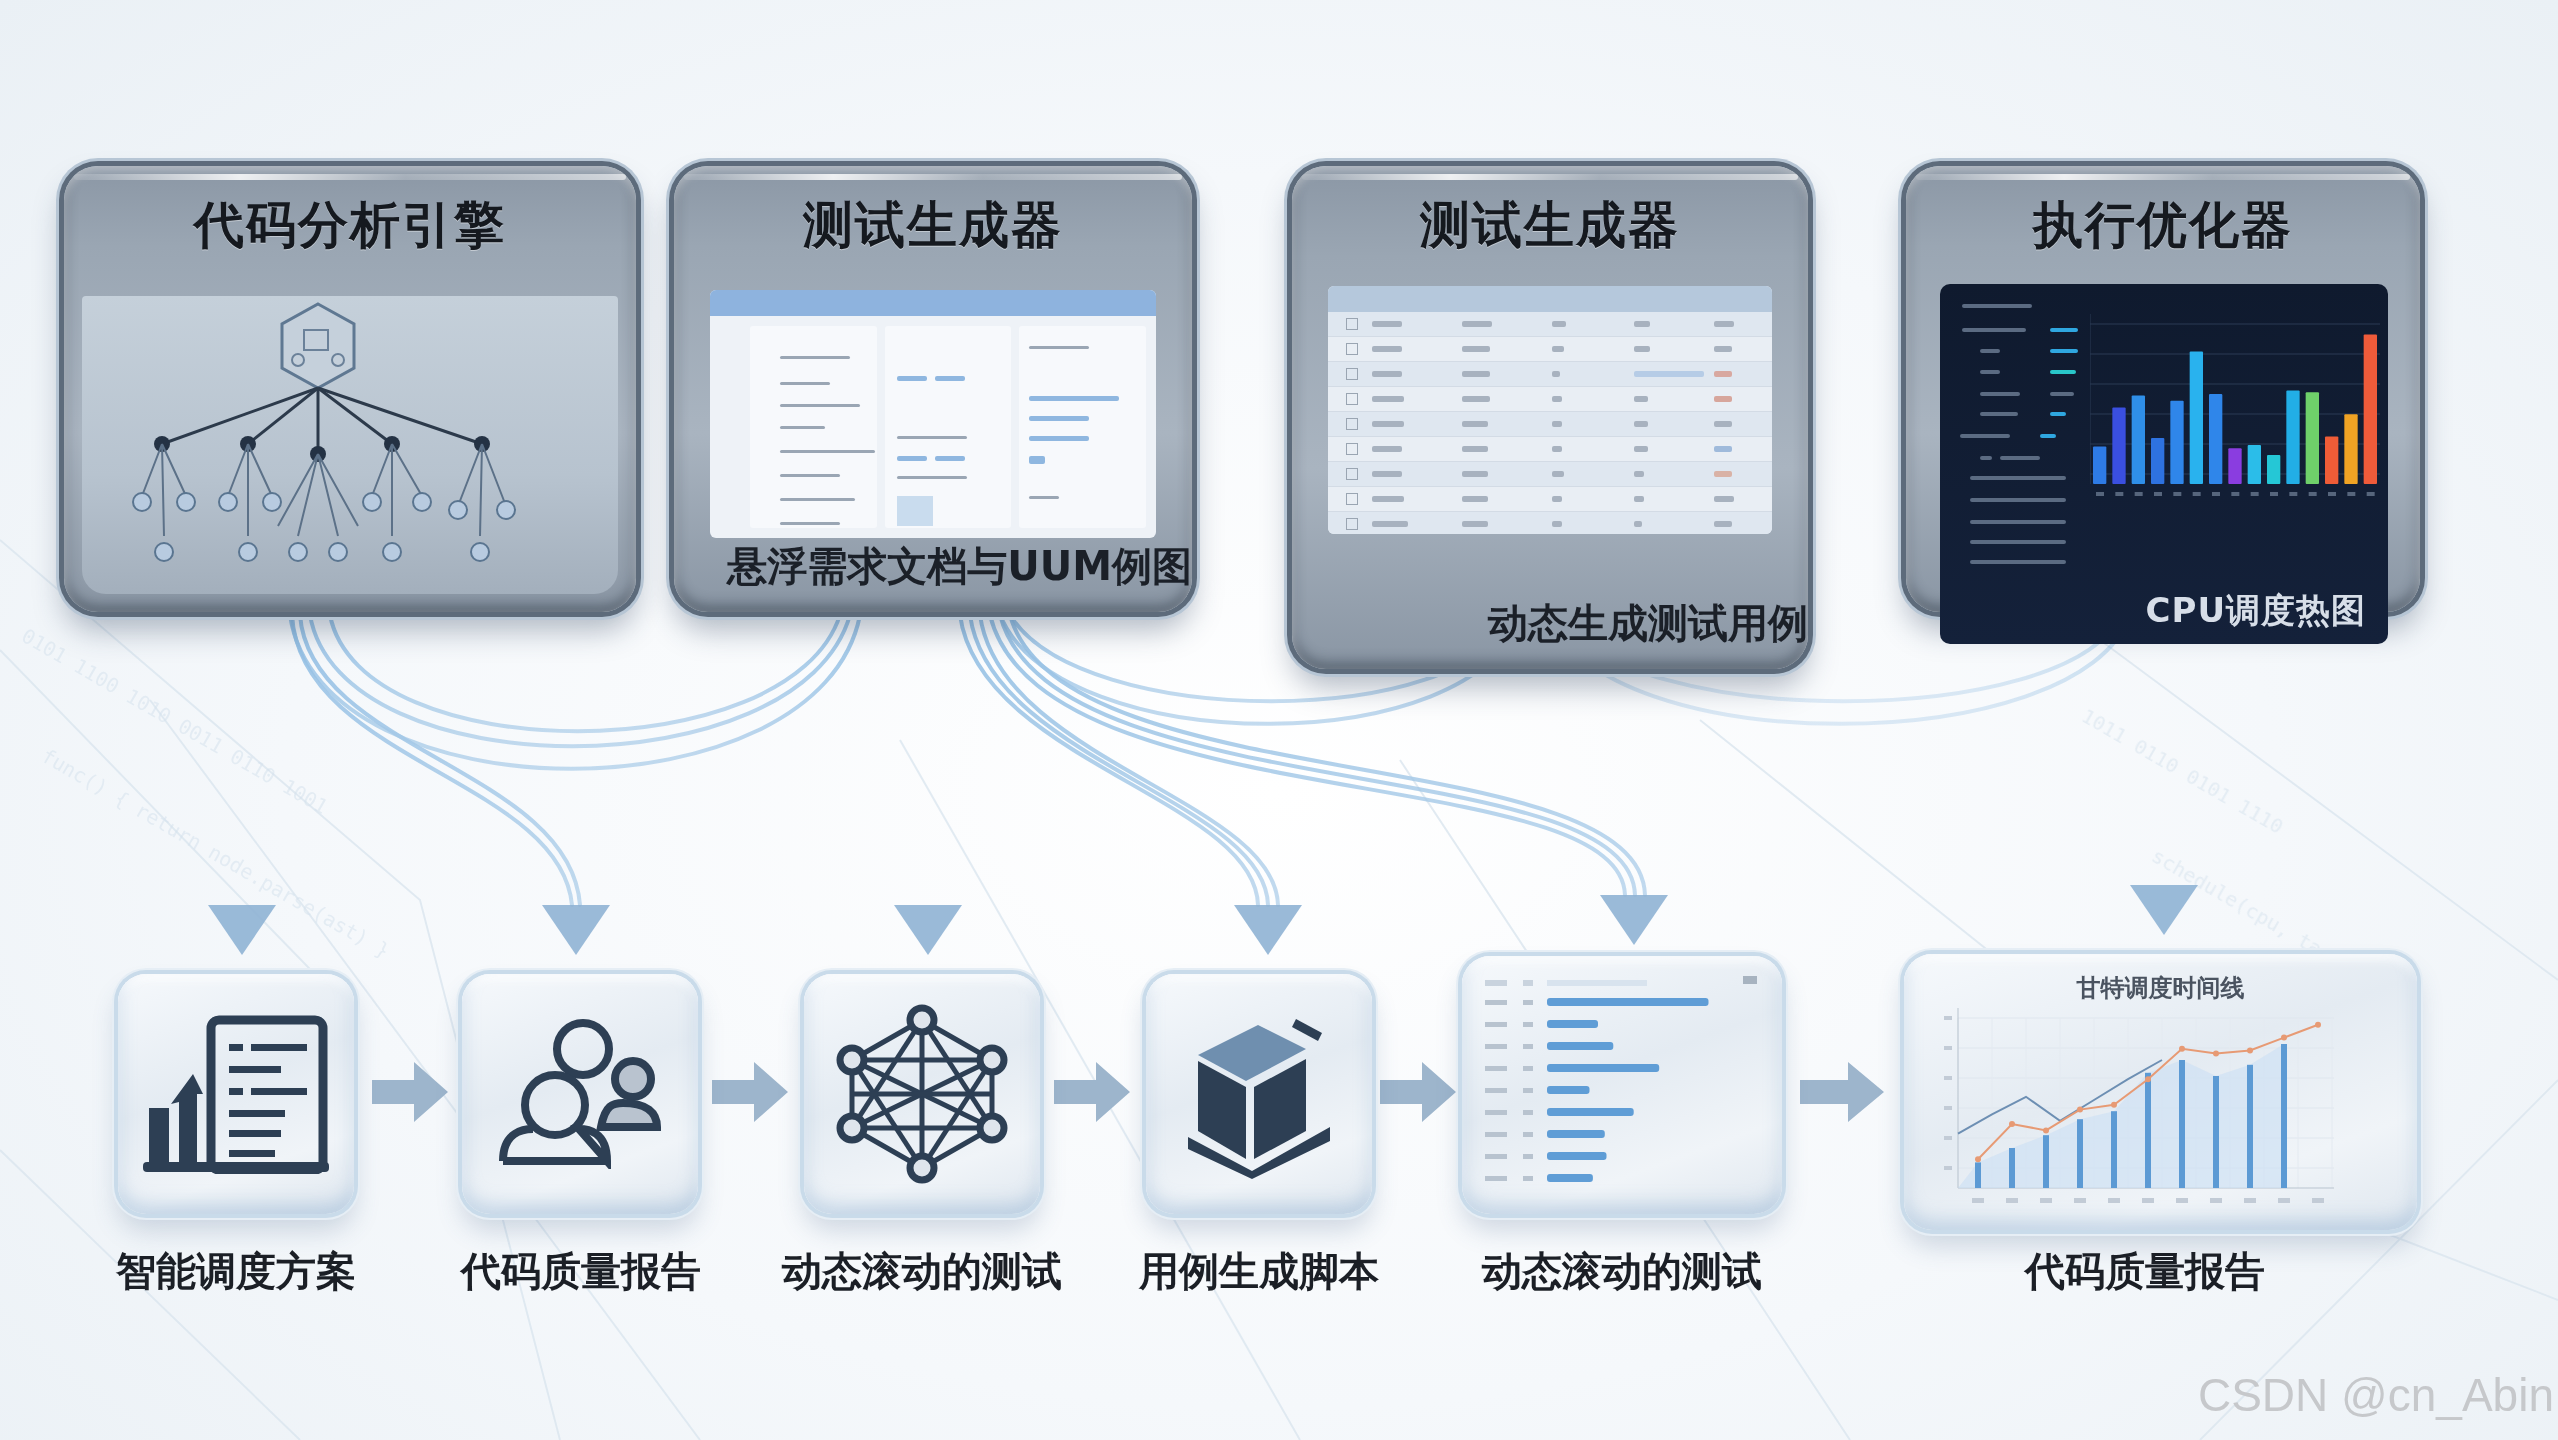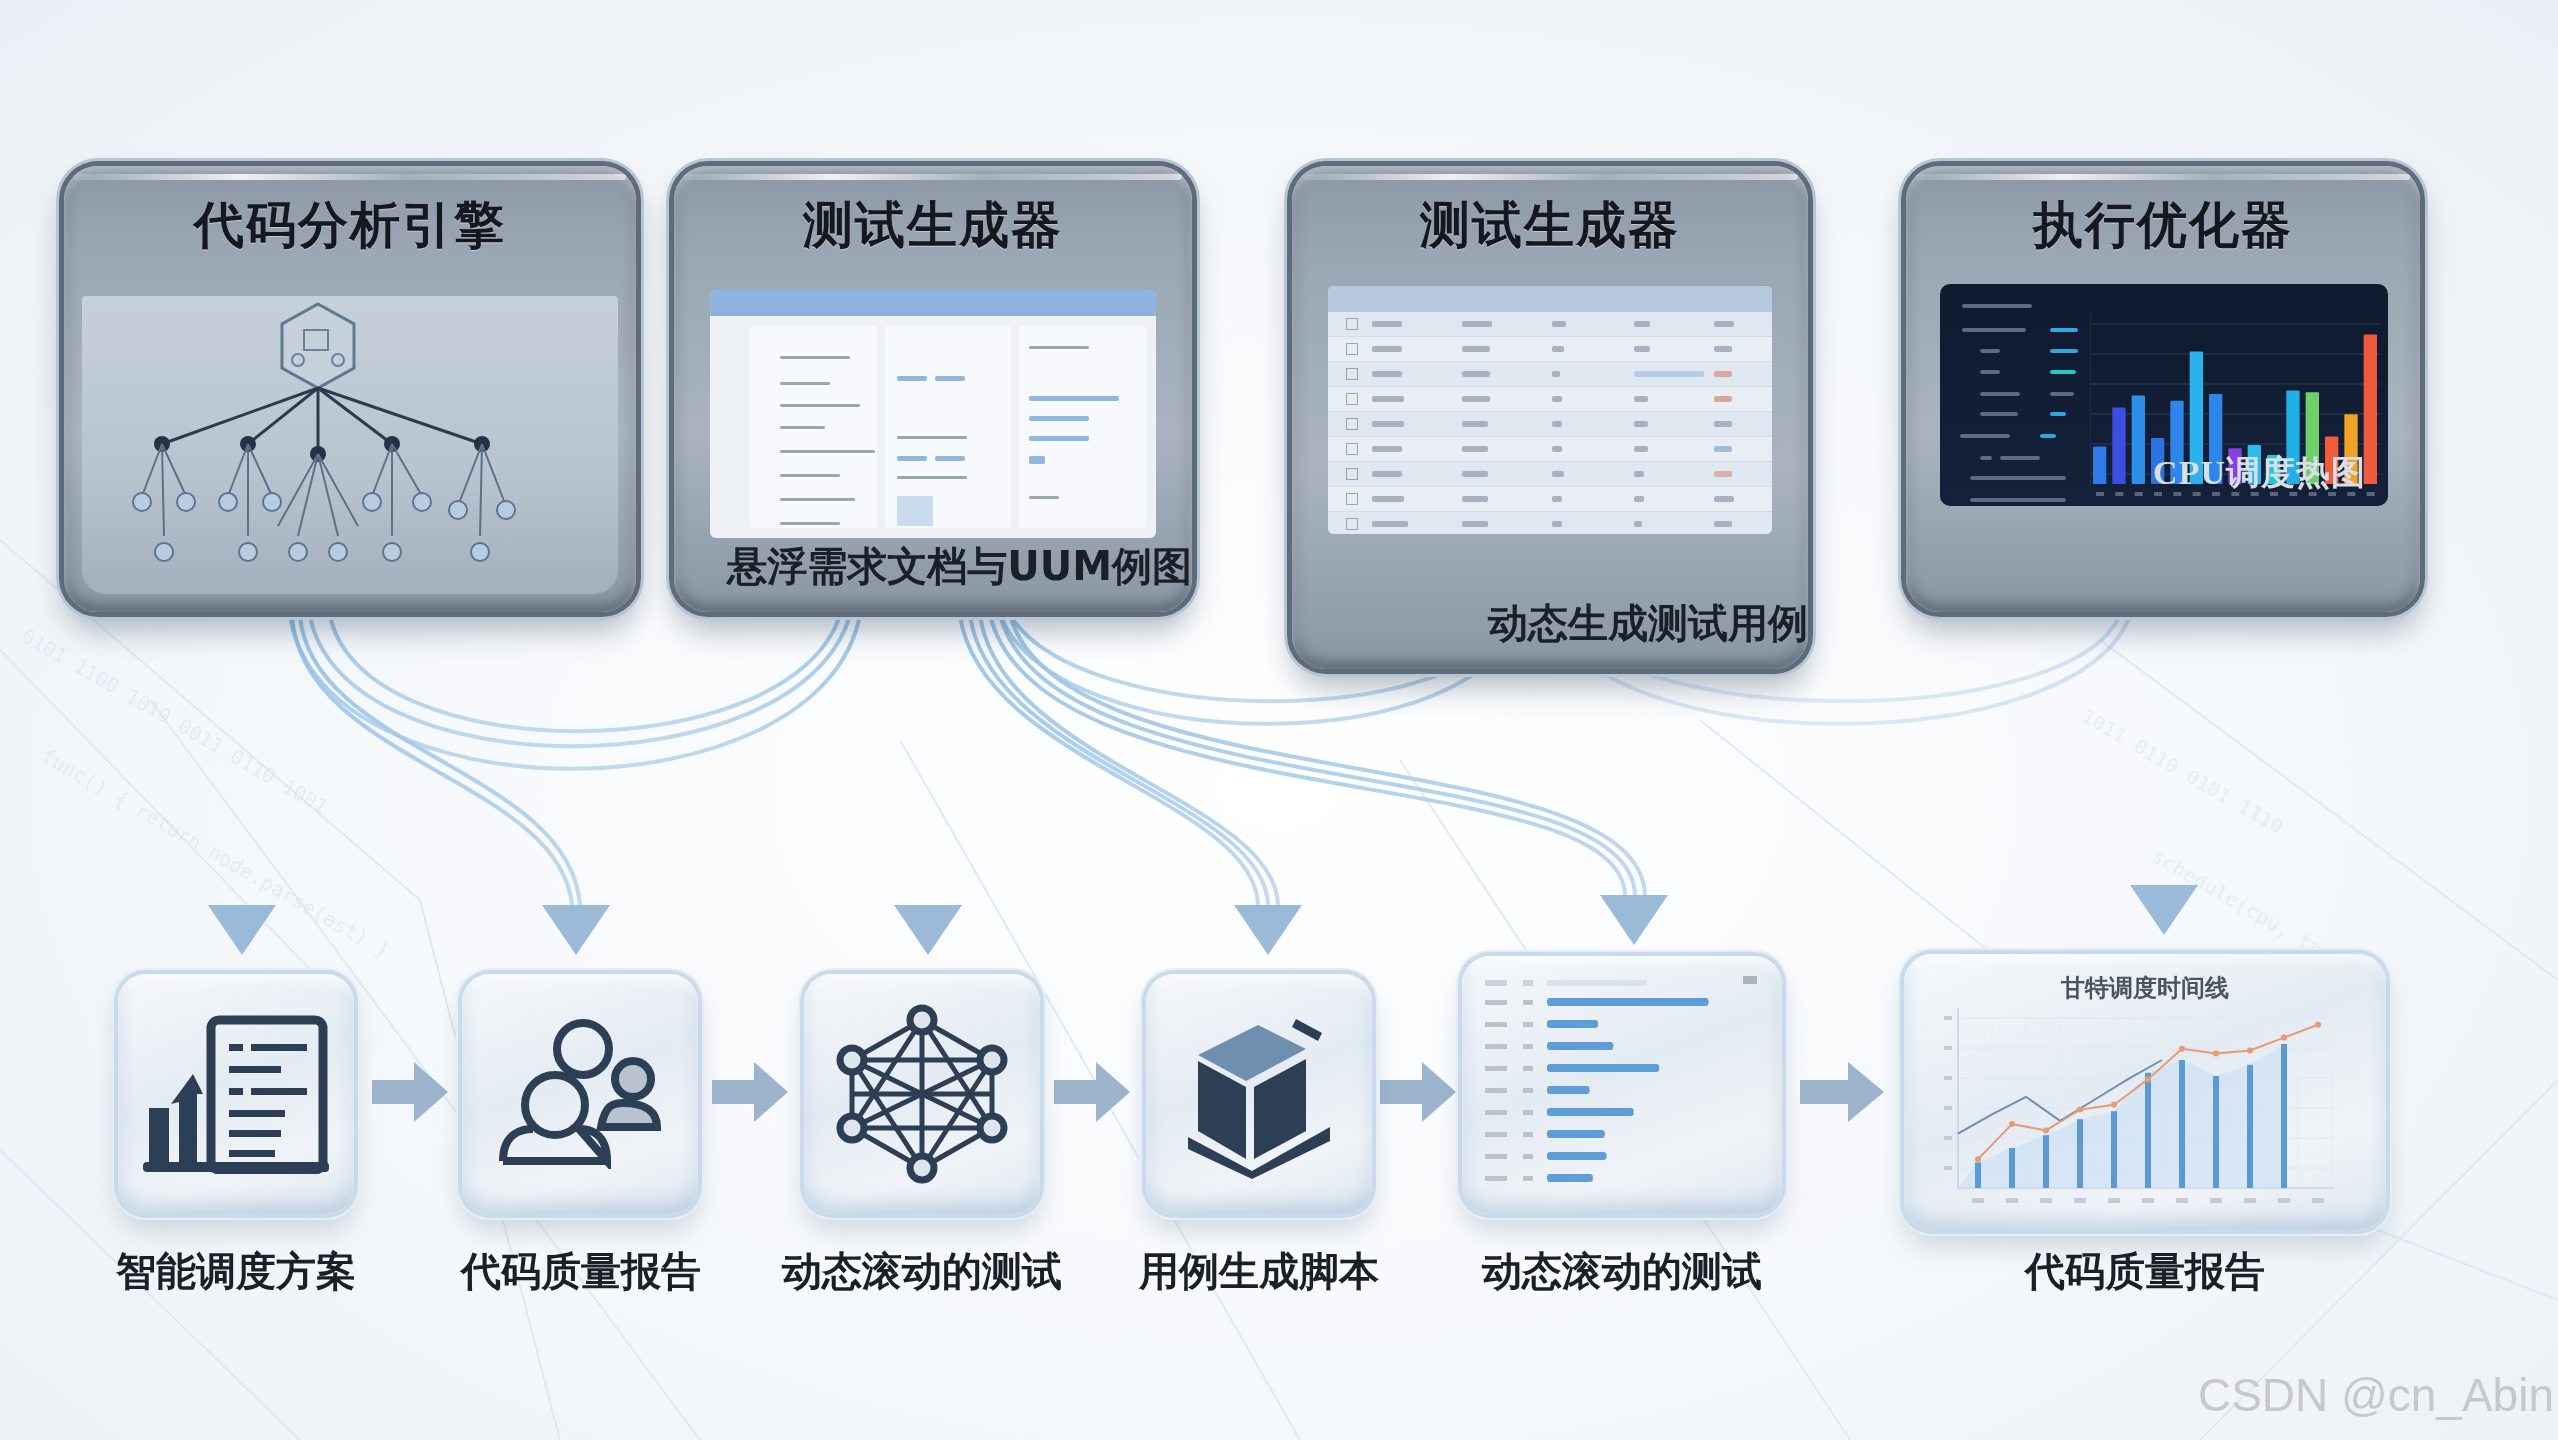--- a/index.html
+++ b/index.html
@@ -319,21 +319,21 @@
           <span class="tbl-cell" style="left:306px;width:8px"></span>
           <span class="tbl-cell" style="left:386px;width:18px"></span>
         </div>
     </div>
   </div>
   <div class="card-caption">动态生成测试用例</div>
 </div>
 
 <div class="top-card" style="left:1906px; top:166px; width:514px; height:446px;">
   <div class="card-title">执行优化器</div>
-  <div class="card-screen dark-screen" style="left:34px; top:118px; width:448px; height:222px;font-family:Liberation Serif, serif;">
+  <div class="card-screen dark-screen" style="left:34px; top:118px; width:448px; height:360px;">
     <div>
       <div class="dark-line" style="left:22px;top:20px;width:70px;"></div>
       <div class="dark-line" style="left:22px;top:44px;width:64px;"></div>
         <div class="dark-line accent" style="left:110px;top:44px;width:28px;"></div>
       <div class="dark-line" style="left:40px;top:65px;width:20px;"></div>
         <div class="dark-line accent" style="left:110px;top:65px;width:28px;"></div>
       <div class="dark-line" style="left:40px;top:86px;width:20px;"></div>
         <div class="dark-line accent" style="left:110px;top:86px;width:26px;background:#29c6c9"></div>
       <div class="dark-line" style="left:40px;top:108px;width:40px;"></div>
         <div class="dark-line" style="left:110px;top:108px;width:24px;"></div>
@@ -530,21 +530,21 @@
     </svg>
 </div>
 <div class="bot-label" style="left:1470px; top:1244px; width:304px;">动态滚动的测试</div>
 
 <div class="flow-arrow" style="left:1800px; top:1060px;">
   <svg width="86" height="64" viewBox="0 0 86 64">
       <path d="M0 20 H48 V2 L84 32 L48 62 V44 H0 Z" fill="#9db5cc"></path>
     </svg>
 </div>
 
-<div class="bot-box" style="left:1904px; top:954px; width:482px; height:276px;">
+<div class="bot-box" style="left:1904px; top:954px; width:482px; height:276px;padding-left:31px;">
   <div style="position:absolute;left:0;right:0;top:18px;text-align:center;font-size:24px;color:#4a5360;font-weight:bold;">甘特调度时间线</div>
   <svg id="sched-chart" style="position:absolute;left:40px;top:54px;" width="410" height="200" viewBox="0 0 410 200">
       <line x1="14" x2="390" y1="10" y2="10" stroke="#dfe6ee"></line>
       <line x1="14" x2="390" y1="40" y2="40" stroke="#dfe6ee"></line>
       <line x1="14" x2="390" y1="70" y2="70" stroke="#dfe6ee"></line>
       <line x1="14" x2="390" y1="100" y2="100" stroke="#dfe6ee"></line>
       <line x1="14" x2="390" y1="130" y2="130" stroke="#dfe6ee"></line>
       <line x1="14" x2="390" y1="160" y2="160" stroke="#dfe6ee"></line>
       <line x1="14" x2="14" y1="10" y2="180" stroke="#e4eaf1"></line>
       <line x1="48" x2="48" y1="10" y2="180" stroke="#e4eaf1"></line>

